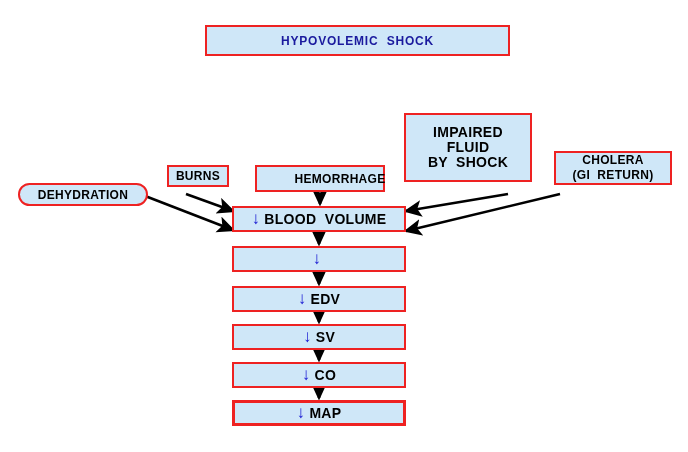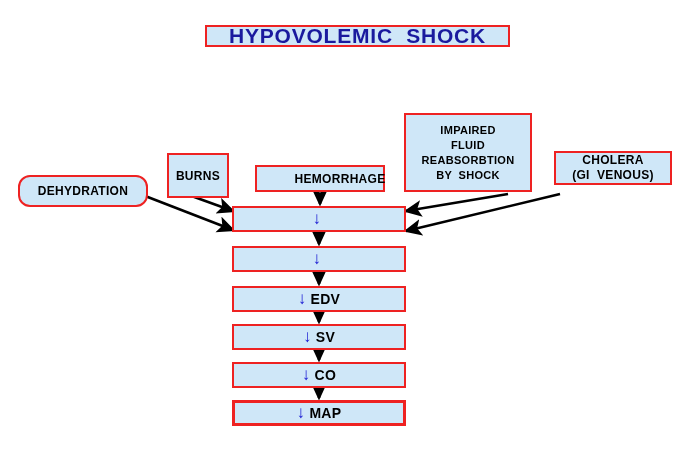--- a/index.html
+++ b/index.html
@@ -32,44 +32,44 @@
     align-items: center;
     justify-content: center;
     text-align: center;
     letter-spacing: 0.3px;
     z-index: 3;
   }
   .box-title {
     left: 205px;
     top: 25px;
     width: 305px;
-    height: 22px;
+    height: 31px;
     color: #1a1a9e;
-    font-size: 21px;
+    font-size: 12px;
     letter-spacing: 0.8px;
   }
   .box-title .label { white-space: pre; }
 
   .cause {
     font-size: 12px;
   }
   .box-dehydration {
-    left: 18px;  top: 175px; width: 130px; height: 32px; border-radius: 12px;
+    left: 18px;  top: 183px; width: 130px; height: 23px; border-radius: 12px;
   }
   .box-burns {
-    left: 167px; top: 153px; width: 62px;  height: 45px;
+    left: 167px; top: 165px; width: 62px;  height: 22px;
   }
   .box-hemorrhage {
     left: 255px; top: 165px; width: 130px; height: 27px; padding-left: 40px;
   }
   .box-kidney {
-    left: 404px; top: 113px; width: 128px; height: 79px;
+    left: 404px; top: 113px; width: 128px; height: 69px;
     flex-direction: column;
     line-height: 15px;
-    font-size: 11px;
+    font-size: 14px;
   }
   .box-cholera {
     left: 554px; top: 151px; width: 118px; height: 34px;
     flex-direction: column;
     line-height: 15px;
     font-size: 12px;
   }
 
   .chain {
     left: 232px;
@@ -135,31 +135,31 @@
   <span class="label">BURNS</span>
 </div>
 
 <div class="box cause box-hemorrhage">
   <span class="label">HEMORRHAGE</span>
 </div>
 
 <div class="box cause box-kidney">
   <span class="label">IMPAIRED</span>
   <span class="label">FLUID</span>
-  <span class="label">REABSORBTION</span>
   <span class="label">BY  SHOCK</span>
 </div>
 
 <div class="box cause box-cholera">
   <span class="label">CHOLERA</span>
-  <span class="label">(GI  VENOUS)</span>
+  <span class="label">(GI  RETURN)</span>
 </div>
 
 <div class="box chain box-blood-volume">
   <span class="arrow-glyph">↓</span>
+  <span class="label">BLOOD  VOLUME</span>
 </div>
 
 <div class="box chain box-venous-return">
   <span class="arrow-glyph">↓</span>
 </div>
 
 <div class="box chain box-edv">
   <span class="arrow-glyph">↓</span>
   <span class="label">EDV</span>
 </div>

